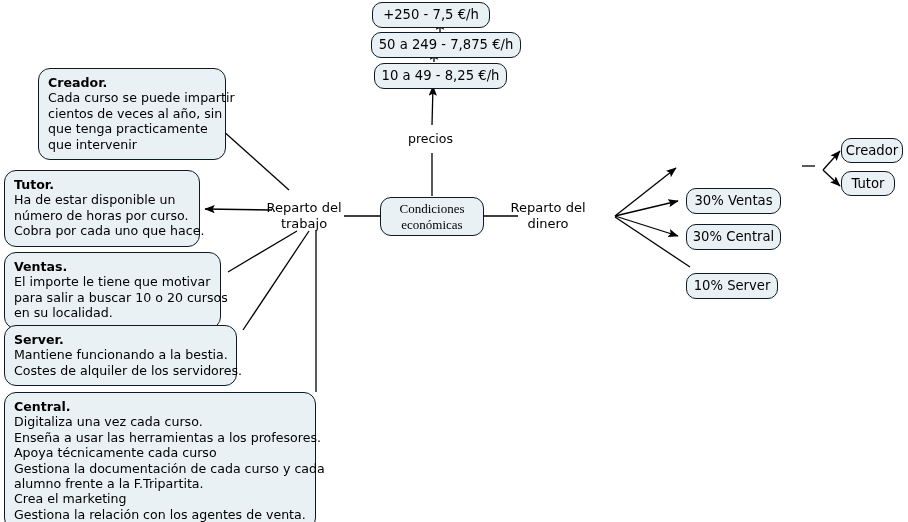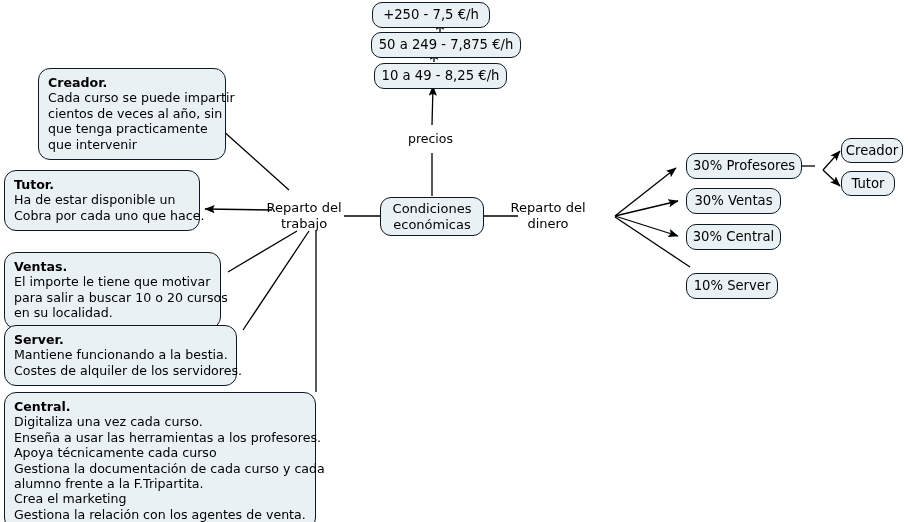--- a/index.html
+++ b/index.html
@@ -139,41 +139,42 @@
     <span>10 a 49  - 8,25 €/h</span>
   </div>
 
   <div class="edge-label" style="left:406px; top:131px;">precios</div>
 
   <div class="plain" style="left:264px; top:200px; width:80px;">
     <span class="ln">Reparto del</span>
     <span class="ln">trabajo</span>
   </div>
 
-  <div class="node center" style="left:380px; top:197px; width:104px; height:39px; flex-direction:column; padding:2px 4px;">
+  <div class="node center" style="left:380px; top:197px; width:104px; height:39px; flex-direction:column; padding:2px 4px;font-family:Liberation Serif, serif;">
     <span>Condiciones</span>
     <span>económicas</span>
   </div>
 
   <div class="plain" style="left:506px; top:200px; width:84px;">
     <span class="ln">Reparto del</span>
     <span class="ln">dinero</span>
   </div>
 
   <div class="node txtbox" style="left:6px; top:68px; width:188px;margin-left:32px;">
     <span class="hd">Creador.</span>
     <span class="ln">Cada curso se puede impartir</span>
     <span class="ln">cientos de veces al año, sin</span>
     <span class="ln">que tenga practicamente</span>
     <span class="ln">que intervenir</span>
   </div>
 
   <div class="node txtbox" style="left:4px; top:170px; width:196px;">
     <span class="hd">Tutor.</span>
     <span class="ln">Ha de estar disponible un</span>
+    <span class="ln">número de horas por curso.</span>
     <span class="ln">Cobra por cada uno que hace.</span>
   </div>
 
   <div class="node txtbox" style="left:4px; top:252px; width:217px;">
     <span class="hd">Ventas.</span>
     <span class="ln">El importe le tiene que motivar</span>
     <span class="ln">para salir a buscar 10 o 20 cursos</span>
     <span class="ln">en su localidad.</span>
   </div>
 
@@ -187,23 +188,20 @@
     <span class="hd">Central.</span>
     <span class="ln">Digitaliza una vez cada curso.</span>
     <span class="ln">Enseña a usar las herramientas a los profesores.</span>
     <span class="ln">Apoya técnicamente cada curso</span>
     <span class="ln">Gestiona la documentación de cada curso y cada</span>
     <span class="ln">alumno frente a la F.Tripartita.</span>
     <span class="ln">Crea el marketing</span>
     <span class="ln">Gestiona la relación con los agentes de venta.</span>
   </div>
 
-  <div class="node pill" style="left:686px; top:153px; width:116px; height:26px;">
-    <span>30%  Profesores</span>
-  </div>
 
   <div class="node pill" style="left:686px; top:188px; width:95px; height:26px;">
     <span>30%   Ventas</span>
   </div>
 
   <div class="node pill" style="left:686px; top:224px; width:95px; height:26px;">
     <span>30%   Central</span>
   </div>
 
   <div class="node pill" style="left:686px; top:273px; width:92px; height:26px;">

